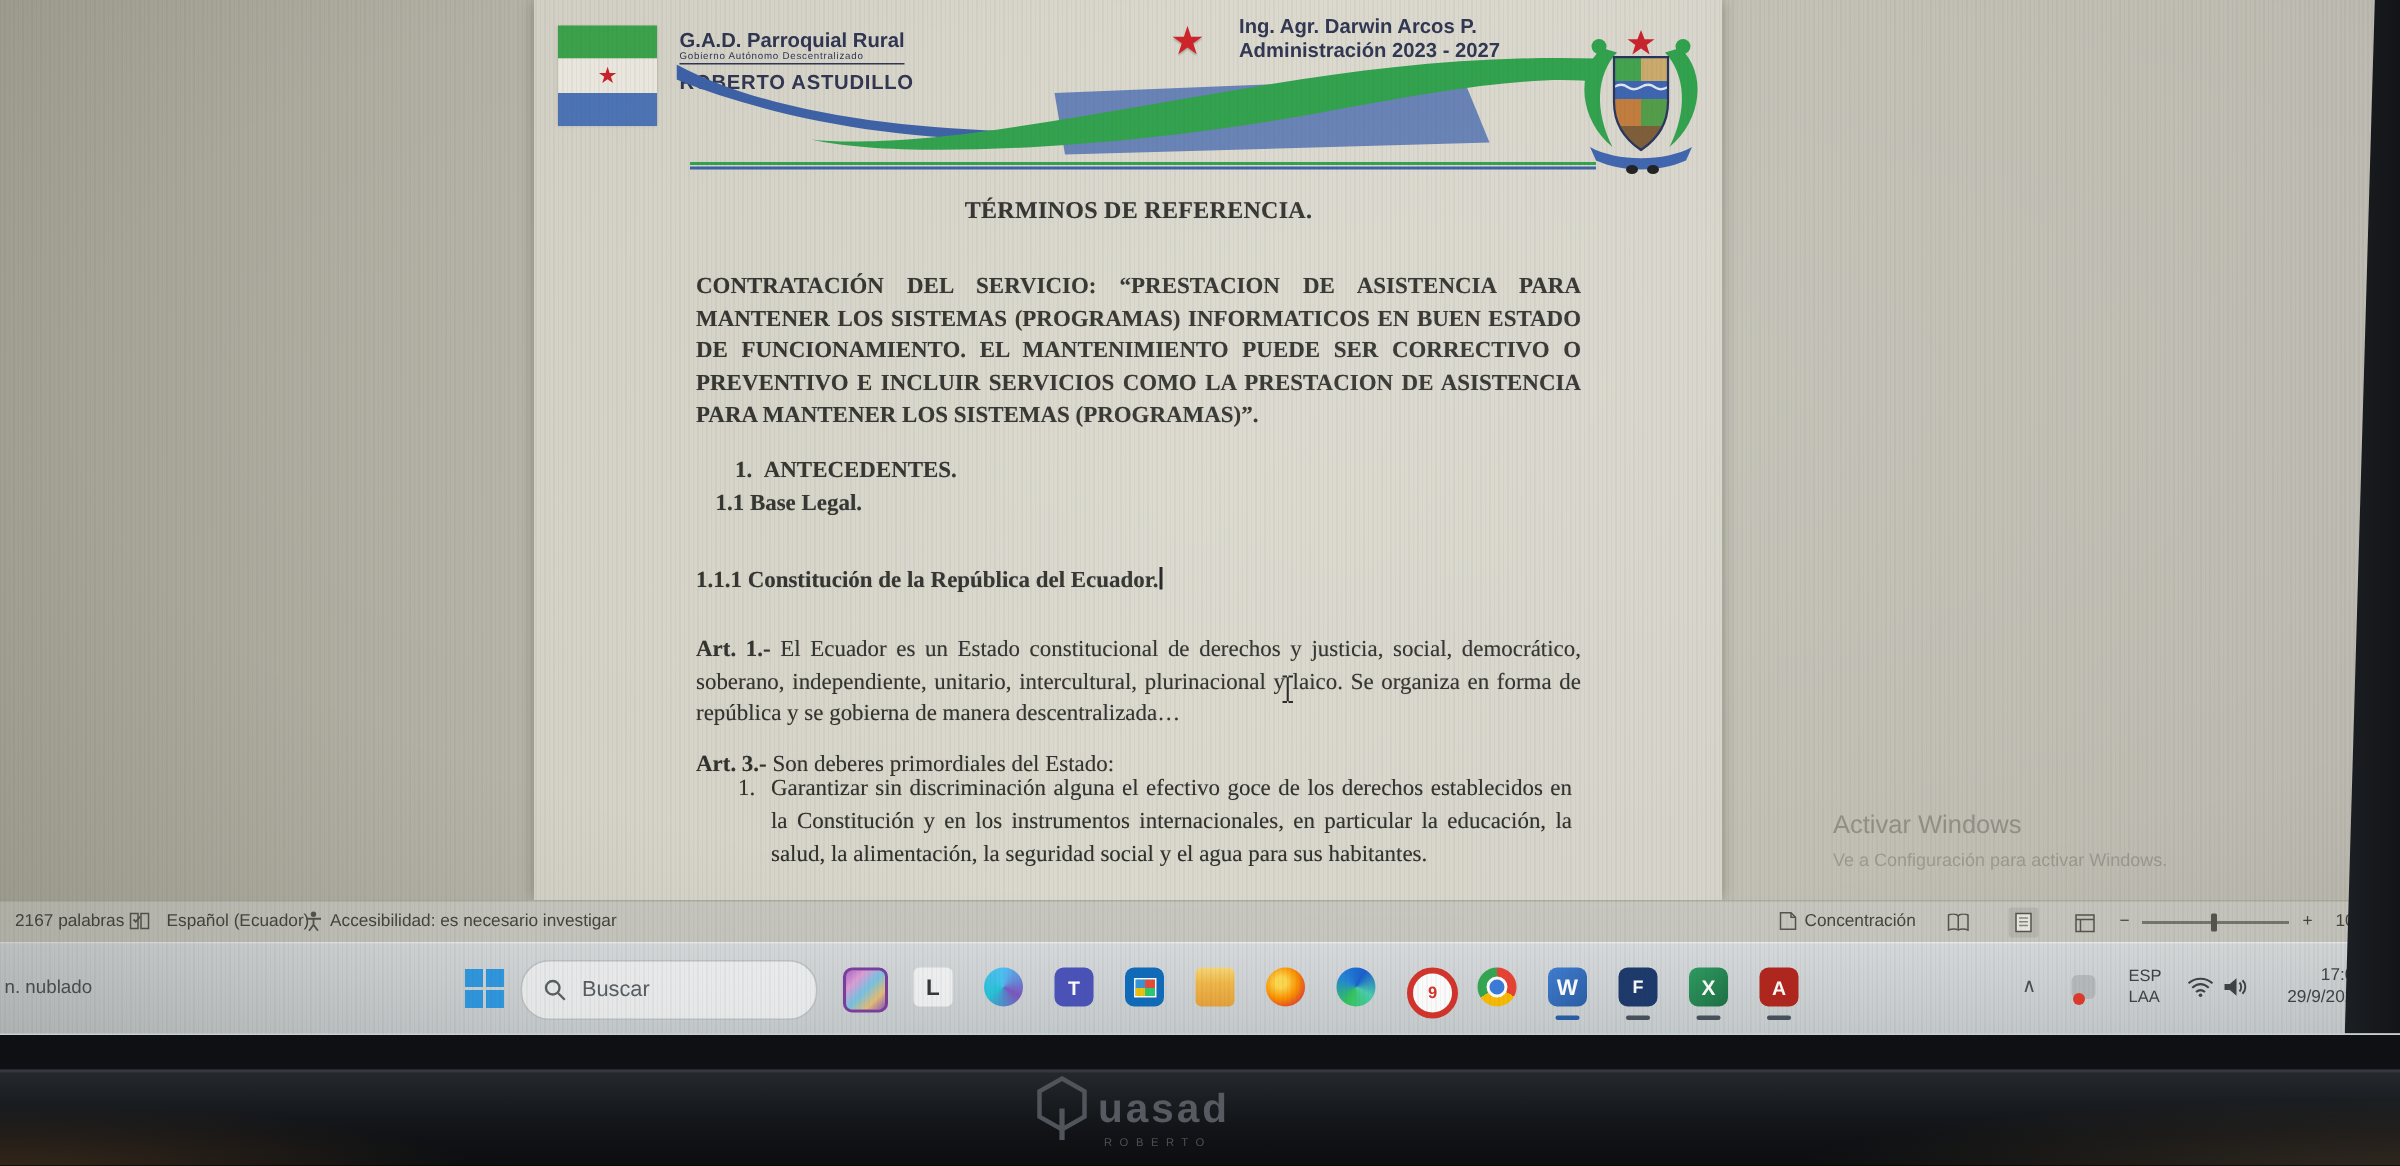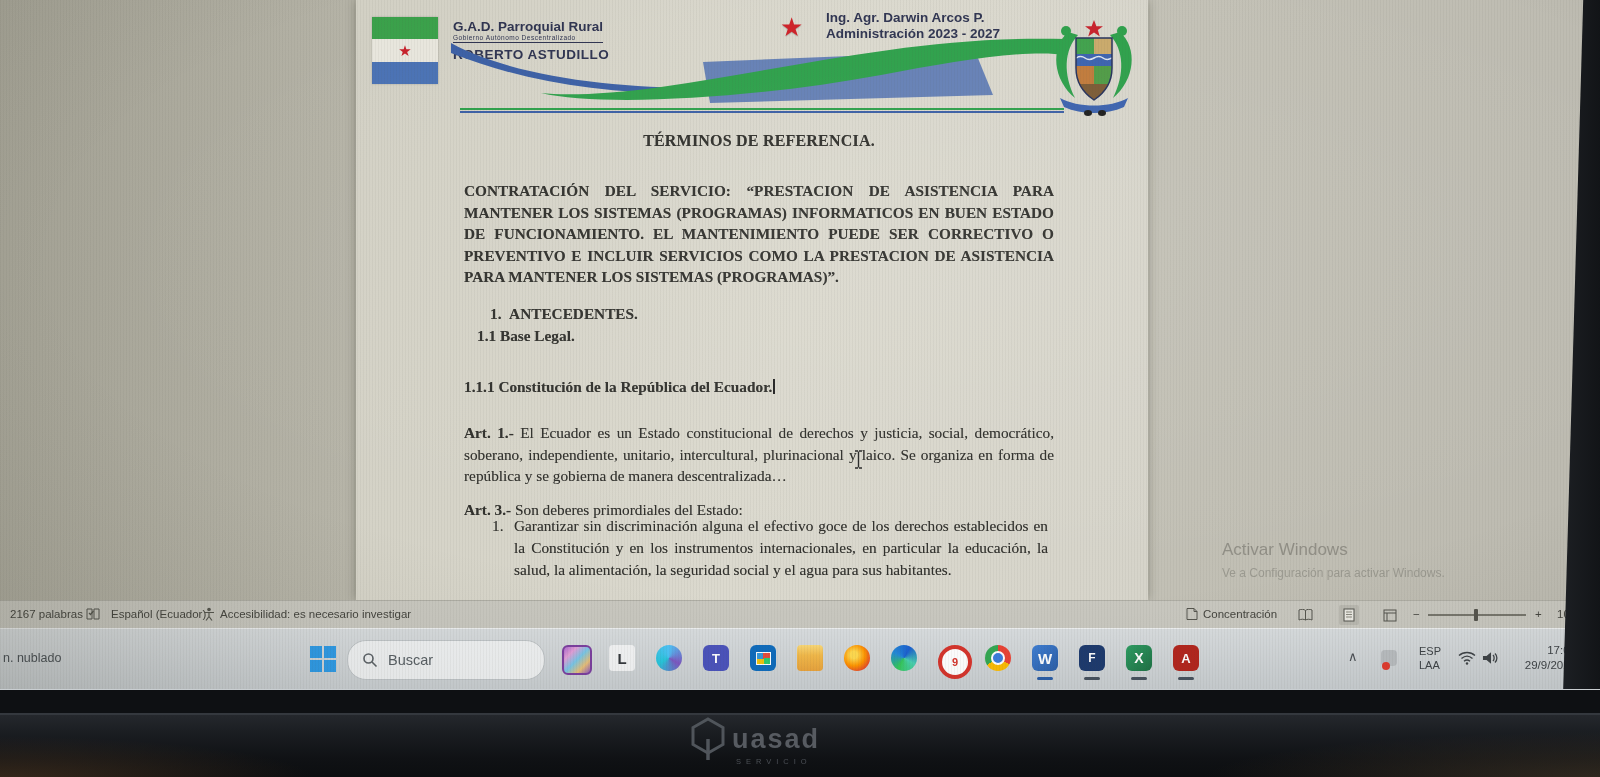--- a/index.html
+++ b/index.html
@@ -340,16 +340,16 @@
     <div class="corner-l"></div>
     <div class="corner-r"></div>
     <div class="brand">
       <div class="brandrow">
         <svg width="36" height="44" viewBox="0 0 36 44">
           <path d="M18,2 L33,10.5 V27.5 L18,36 L3,27.5 V10.5 Z" fill="none" stroke="#50555b" stroke-width="3"></path>
           <path d="M18,22 V43" stroke="#50555b" stroke-width="3.5"></path>
         </svg>
         <span class="brandtxt">uasad</span>
       </div>
-      <div class="brandsub">SERVICIO</div>
+      <div class="brandsub">ROBERTO</div>
     </div>
   </div>
 </div>
 
 </body></html>

